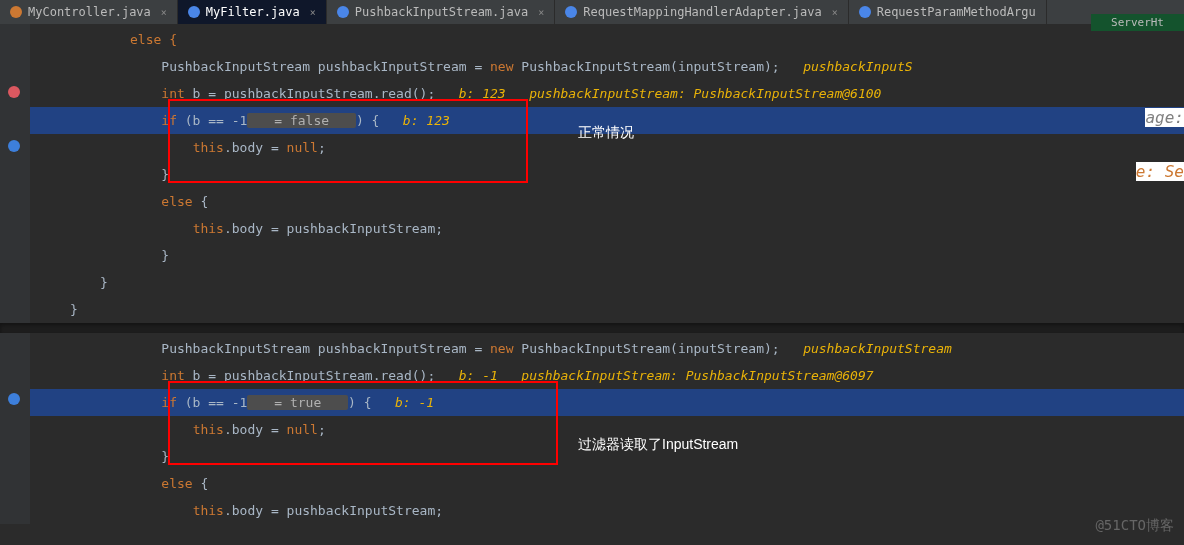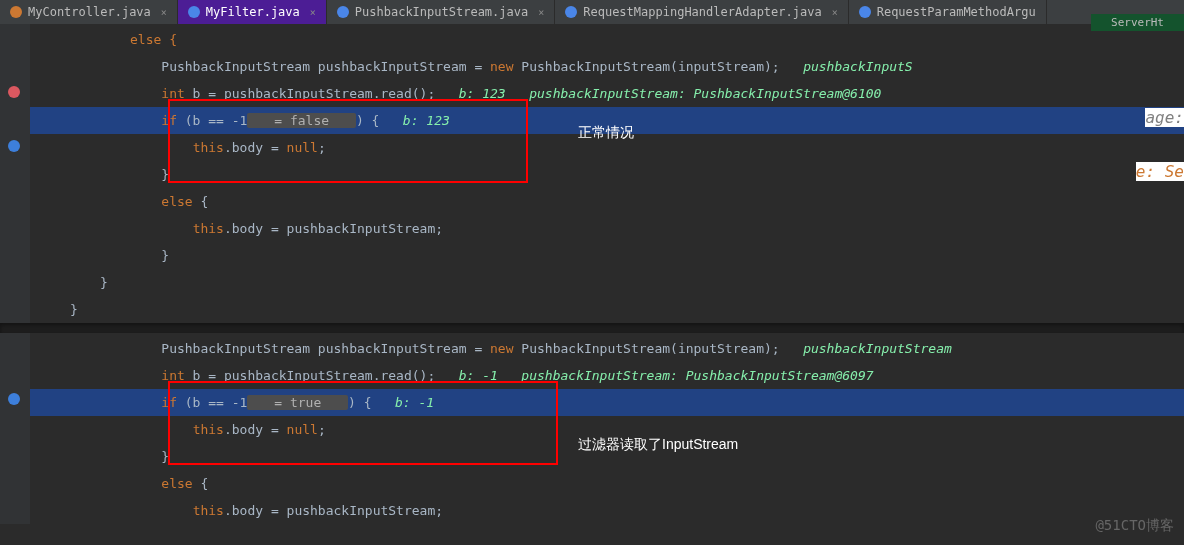--- a/index.html
+++ b/index.html
@@ -23,21 +23,21 @@
     .tab {
       display: flex;
       align-items: center;
       padding: 0 10px;
       height: 100%;
       color: #bbbbbb;
       gap: 6px;
       border-right: 1px solid #2b2b2b;
     }
     .tab.active {
-      background: #4c1d95;
+      background: #0f172a;
       color: #ffffff;
     }
     .tab-icon {
       width: 12px;
       height: 12px;
       border-radius: 50%;
       display: inline-block;
     }
     .tab-icon.java { background: #4a86e8; }
     .tab-icon.orange { background: #cc7832; }
@@ -81,21 +81,21 @@
       background: #214283;
     }
     .kw { color: #cc7832; }
     .hint-box {
       background: #4d4d4d;
       color: #b0b0b0;
       padding: 0 19px;
       border-radius: 2px;
       font-style: normal;
     }
-    .inline-hint { color: #86efac; font-style: italic; }
+    .inline-hint { color: #eab308; font-style: italic; }
     .red-box {
       position: absolute;
       border: 2px solid #ff0000;
       pointer-events: none;
     }
     .annotation {
       position: absolute;
       color: #ffffff;
       font-size: 14px;
       font-family: 'Microsoft YaHei', sans-serif;

